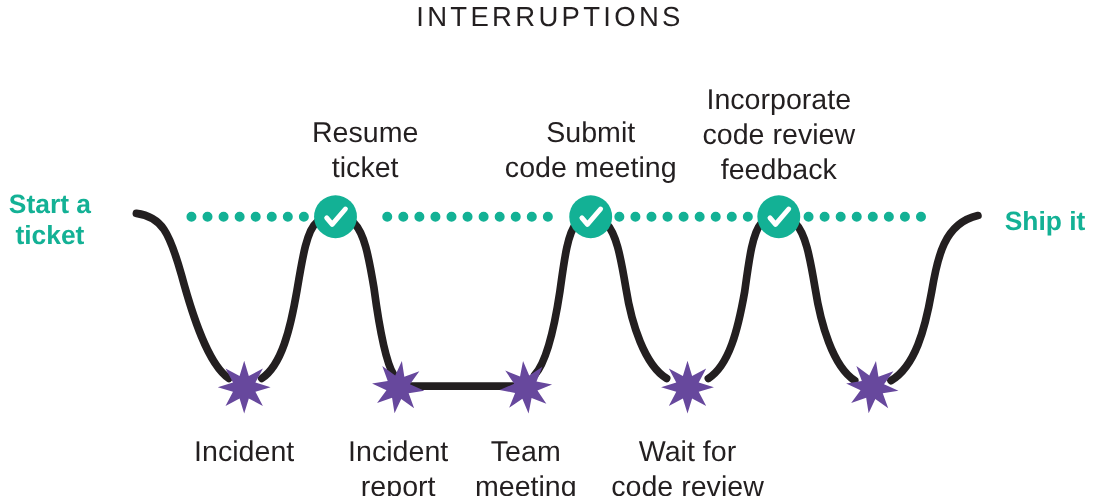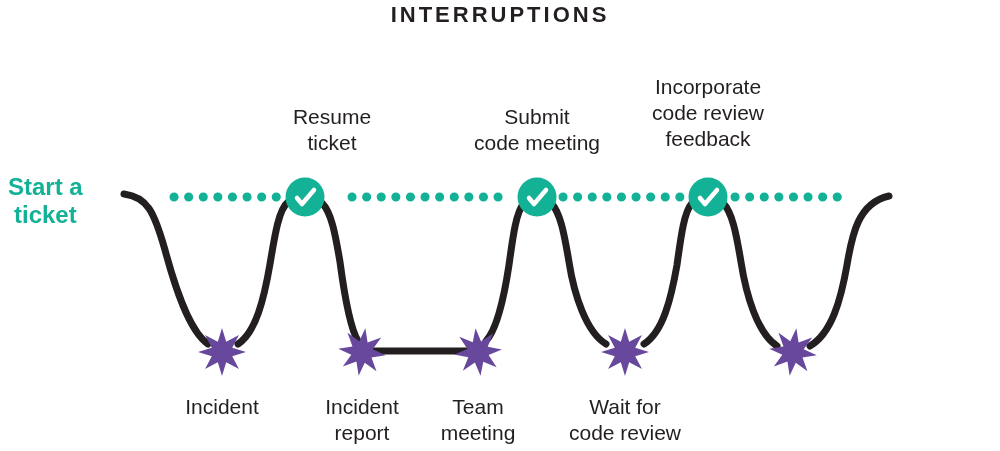--- a/index.html
+++ b/index.html
@@ -14,22 +14,22 @@
     width:1000px;
     height:451px;
     background:var(--background);
     font-family:"Liberation Sans", sans-serif;
     overflow:hidden;
   }
   .title{
     position:absolute;
     top:2px; left:0; width:100%;
     text-align:center;
-    font-size:22px;
-    font-weight:bold;
+    font-size:25px;
+    font-weight:normal;
     letter-spacing:3px;
     color:var(--ink);
   }
   .diagram{position:absolute;left:0;top:0;width:1000px;height:451px;}
   .dots{
     stroke:var(--teal);
     stroke-width:9;
     stroke-linecap:round;
     stroke-dasharray:0.1 14.5;
     fill:none;
@@ -46,21 +46,21 @@
     stroke-width:4.5;
     fill:none;
     stroke-linecap:round;
     stroke-linejoin:round;
   }
   .burst{fill:var(--purple);}
   .label{
     position:absolute;
     transform:translateX(-50%);
     text-align:center;
-    font-size:21px;
+    font-size:26px;
     line-height:1.24;
     color:var(--ink);
     white-space:pre-line;
   }
   .label-teal{
     color:var(--teal);
     font-weight:bold;
     font-size:24px;
     line-height:1.18;
   }
@@ -125,20 +125,21 @@
       </g>
       <g transform="translate(708,197)">
         <circle class="check-circle" r="19.5"></circle>
         <path class="check-mark" d="M -8 1 L -3 7 L 9 -7"></path>
       </g>
     </g>
   </svg>
 
   <div class="label label-teal lbl-start">Start a
 ticket</div>
+  <div class="label label-teal lbl-ship">Ship it</div>
 
   <div class="label lbl-resume">Resume
 ticket</div>
   <div class="label lbl-submit">Submit
 code meeting</div>
   <div class="label lbl-incorporate">Incorporate
 code review
 feedback</div>
 
   <div class="label lbl-incident">Incident</div>

